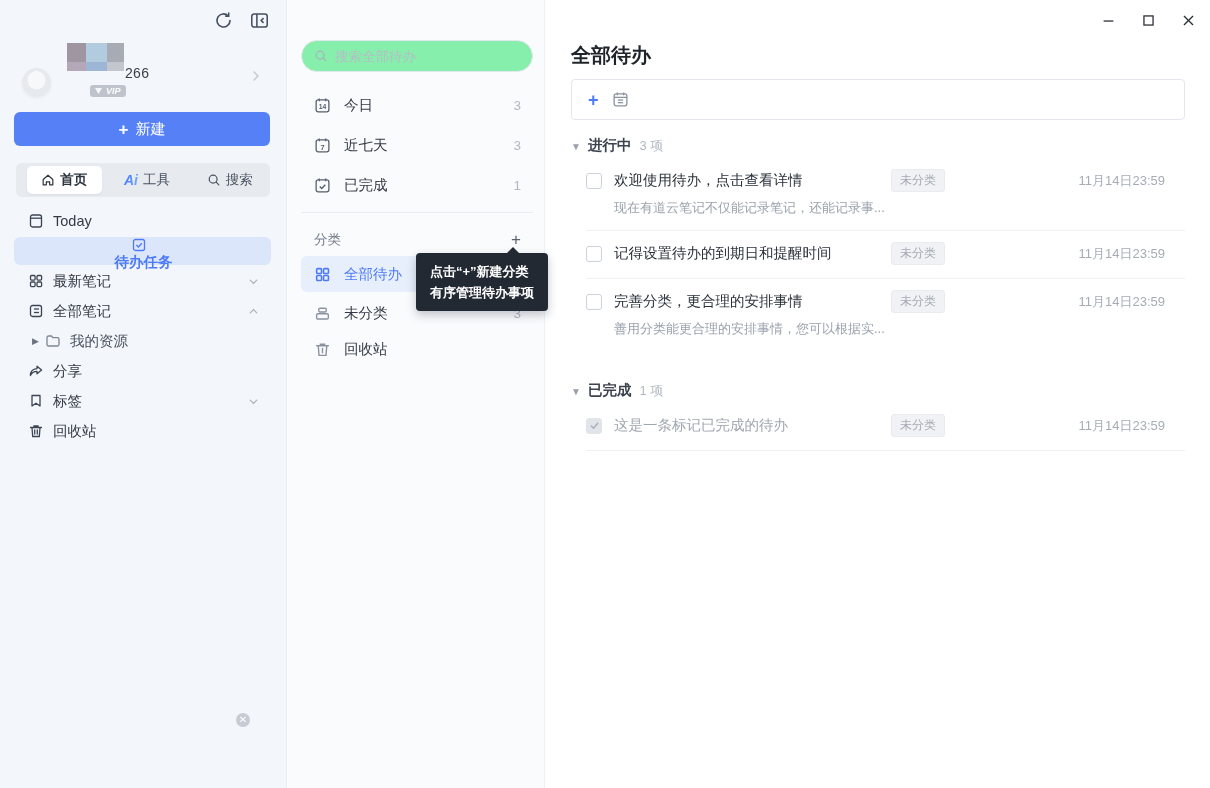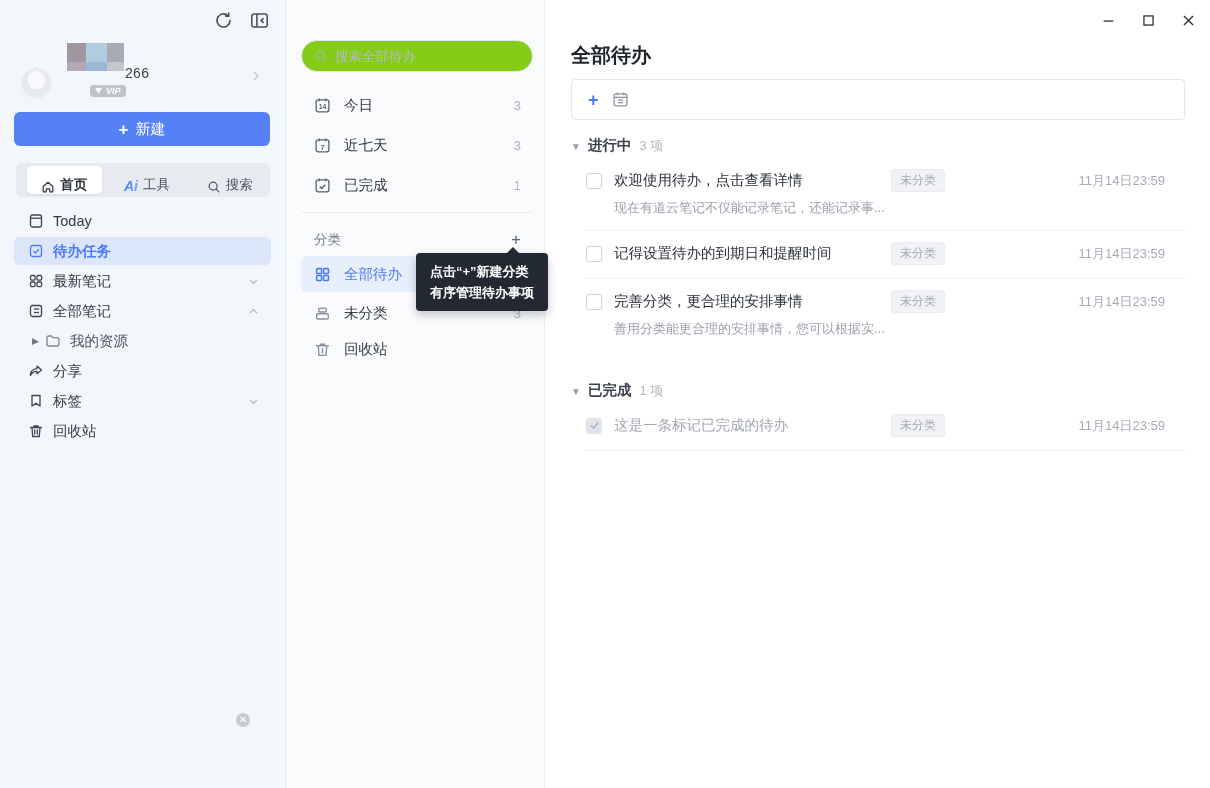--- a/index.html
+++ b/index.html
@@ -19,44 +19,44 @@
   .mosaic i:nth-child(1){background:#a096a2;} .mosaic i:nth-child(2){background:#b3cbdf;} .mosaic i:nth-child(3){background:#a7acb4;}
   .mosaic i:nth-child(4){background:#b4a7b8;} .mosaic i:nth-child(5){background:#9db6d6;} .mosaic i:nth-child(6){background:#c3c7cd;}
   .user-name { font-size:14px; color:#3a4049; padding-left:58px; letter-spacing:.3px; }
   .vip-badge { display:inline-flex; align-items:center; gap:3px; margin-top:3px; background:#b6bcc5; color:#fff; font-size:9px; font-weight:bold; font-style:italic; border-radius:3px; padding:1px 6px 1px 4px; opacity:.85; }
   .user-chevron { position:absolute; right:24px; top:70px; color:#c3c9d2; }
 
   .new-btn { position:absolute; left:14px; top:112px; width:256px; height:34px; background:#5580f6; border-radius:6px; color:#fff; font-size:15px; display:flex; align-items:center; justify-content:center; gap:7px; cursor:pointer; }
   .new-btn .plus { font-size:17px; font-weight:bold; line-height:1; }
 
   .segmented { position:absolute; left:16px; top:163px; width:254px; height:34px; background:#e7ebf0; border-radius:6px; display:flex; padding:3px; }
-  .segment { flex:1; border-radius:5px; display:flex; align-items:flex-end; justify-content:center; gap:5px; font-size:13.5px; color:#4a5260; cursor:pointer;margin-left:8px; }
+  .segment { flex:1; border-radius:5px; display:flex; align-items:center; justify-content:center; gap:5px; font-size:13.5px; color:#4a5260; cursor:pointer;margin-left:8px; }
   .segment.active { background:#fff; color:#2e3640; font-weight:bold; box-shadow:0 1px 2px rgba(40,60,90,.08); }
   .ai-logo { font-weight:bold; font-style:italic; font-size:14px; background:linear-gradient(110deg,#2f6bff,#7fb0ff); -webkit-background-clip:text; background-clip:text; color:transparent; }
 
   .nav { position:absolute; left:14px; top:206px; width:257px; }
   .nav-row { height:30px; display:flex; align-items:center; padding:0 12px 0 14px; border-radius:6px; font-size:14.5px; font-weight:500; color:#333a45; cursor:pointer;text-align:center; }
   .nav-row .nicon { width:16px; height:16px; margin-right:9px; color:#3c4554; flex:none; }
-  .nav-row.active { background:#dce6fa; color:#4d7bf7; height:28px; margin:1px 0; }
+  .nav-row.active { background:#dce6fa; color:#4d7bf7; height:28px; margin:1px 0;flex-direction:column; }
   .nav-row.active .nicon { color:#4d7bf7; }
   .nav-row .spring { flex:1; }
   .nav-row .chev { color:#aab1bc; }
   .nav-row.child { padding-left:18px; }
   .nav-row .tri { color:#6b7380; font-size:9px; margin-right:6px; }
   .nav-row.child .nicon { color:#7d8694; }
   .nav-row.child { color:#4a5260; font-weight:400; }
 
   .promo { position:absolute; left:40px; top:730px; width:207px; height:42px; border-radius:21px; background:linear-gradient(100deg,#fff5e3 0%,#fde4bb 55%,#fbca90 100%); display:flex; align-items:center; padding:0 6px 0 16px; box-shadow:0 2px 6px rgba(220,160,80,.25); }
   .promo-text { font-size:12.5px; color:#5f4a2e; font-weight:500; white-space:nowrap; }
   .promo-btn { margin-left:8px; background:#2e3447; color:#f2c27e; font-size:12px; border-radius:12px; padding:4px 11px; cursor:pointer; white-space:nowrap; }
   .promo-close { position:absolute; left:236px; top:713px; width:14px; height:14px; border-radius:50%; background:#c7ccd4; color:#fff; font-size:10px; line-height:13px; text-align:center; cursor:pointer; }
 
   
   .panel { position:absolute; left:288px; top:0; width:257px; height:788px; background:#fafbfd; border-right:1px solid #eef1f4; }
-  .search-box { position:absolute; left:13px; top:40px; width:232px; height:32px; border:1px solid #e4e8ee; background:#84cc16; border-radius:16px; display:flex; align-items:center; padding:0 12px; color:#aab1bc; }
+  .search-box { position:absolute; left:13px; top:40px; width:232px; height:32px; border:1px solid #e4e8ee; background:#86efac; border-radius:16px; display:flex; align-items:center; padding:0 12px; color:#aab1bc; }
   .search-box input { border:none; outline:none; background:transparent; font-size:13.5px; margin-left:7px; width:170px; color:#3a4049; font-family:inherit; }
   .search-box input::placeholder { color:#b6bcc6; }
 
   .plist { position:absolute; left:13px; top:90px; width:232px; }
   .prow { height:30px; margin-bottom:10px; display:flex; align-items:center; padding:0 12px 0 13px; border-radius:6px; font-size:14.5px; color:#333a45; cursor:pointer; }
   .prow .picon { width:17px; height:17px; margin-right:13px; color:#555e6d; flex:none; }
   .prow .count { margin-left:auto; color:#b2b8c2; font-size:13.5px; }
   .pdivider { position:absolute; left:13px; top:212px; width:232px; height:1px; background:#e9edf1; }
   .cat-header { position:absolute; left:13px; top:228px; width:232px; height:24px; display:flex; align-items:center; padding:0 8px 0 13px; color:#767e8a; font-size:13.5px; }
   .cat-add { margin-left:auto; color:#5a6270; cursor:pointer; width:18px; height:18px; display:flex; align-items:center; justify-content:center; font-size:17px; }

